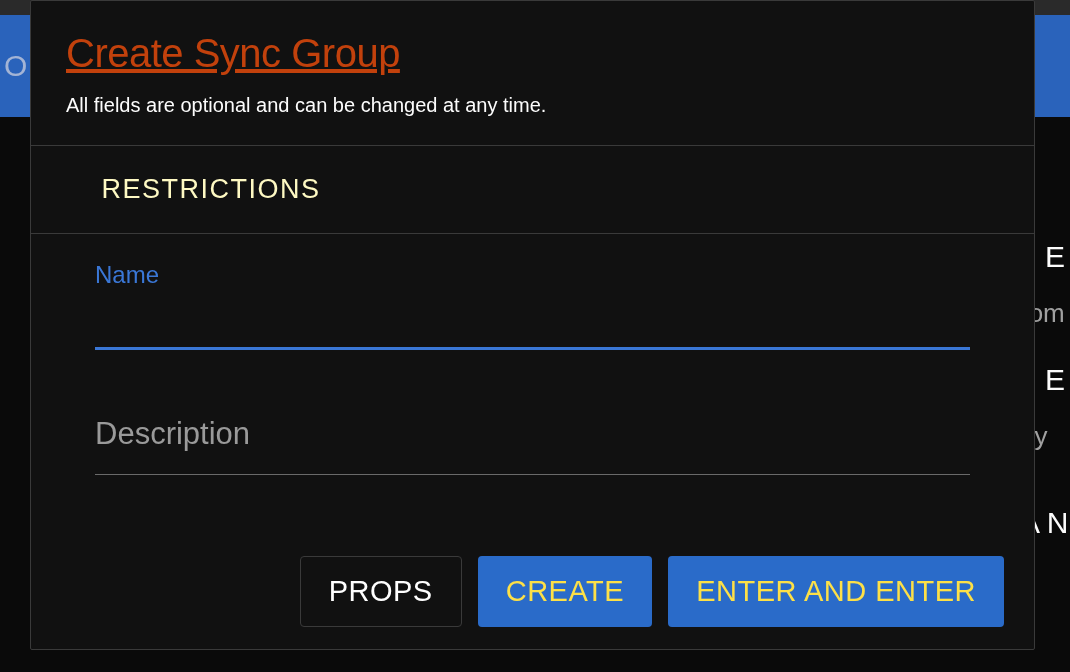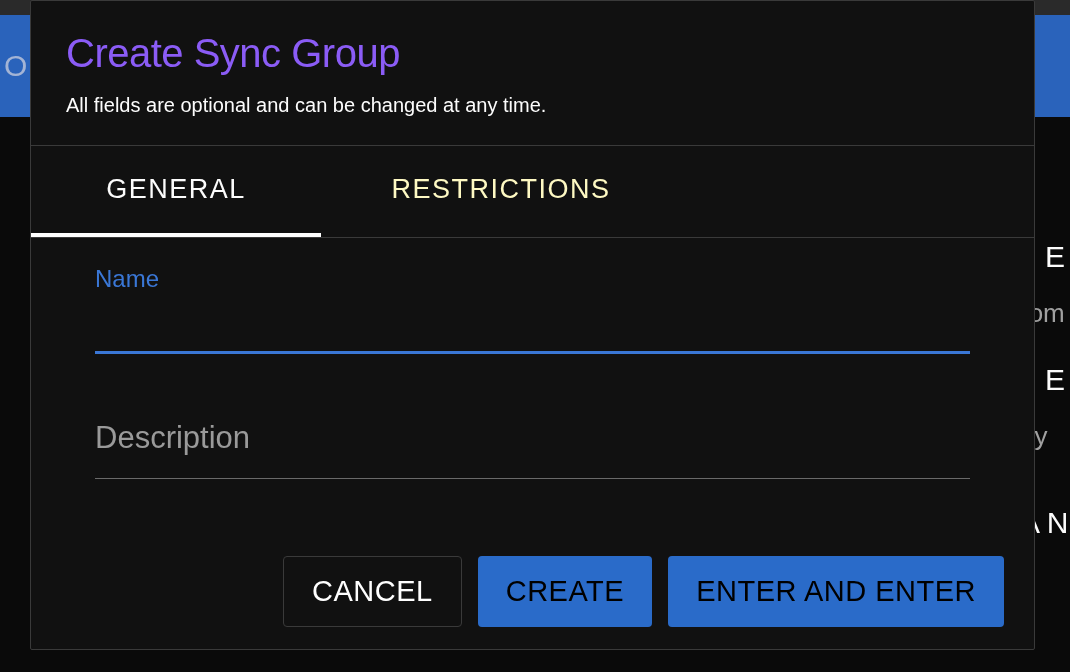--- a/index.html
+++ b/index.html
@@ -104,24 +104,25 @@
       display: flex;
       flex-direction: column;
     }
 
     .modal-header {
       padding: 30px 35px 28px 35px;
       border-bottom: 1px solid #3a3a3a;
     }
 
     .modal-title {
-      color: #8b5cf6;
+      color: #c2410c;
       font-size: 40px;
       font-weight: 500;
       letter-spacing: -0.5px;
+      text-decoration: underline;
     }
 
     .modal-subtitle {
       color: #fcfcfc;
       font-size: 20px;
       font-weight: 400;
       margin-top: 18px;
     }
 
     .tabs {
@@ -241,21 +242,21 @@
     }
 
     .btn-cancel {
       background: #111111;
       color: #ffffff;
       border: 1px solid #3a3a3a;
     }
 
     .btn-primary {
       background: #2a6bc9;
-      color: #000000;
+      color: #fde047;
     }
   </style>
 </head>
 <body>
 
 <div class="top-bar"></div>
 
 <div class="bg-header">
   <span class="bg-header-text">O</span>
 </div>
@@ -270,36 +271,35 @@
   <span class="bg-panel-line5">A N</span>
 </div>
 
 <div class="modal">
   <div class="modal-header">
     <div class="modal-title">Create Sync Group</div>
     <div class="modal-subtitle">All fields are optional and can be changed at any time.</div>
   </div>
 
   <div class="tabs">
-    <div class="tab tab-general active">GENERAL</div>
     <div class="tab tab-restrictions">RESTRICTIONS</div>
   </div>
 
   <div class="modal-body">
     <div class="form-field focused">
       <label class="field-label">Name</label>
       <input type="text" class="text-input" value="" style="">
       <div class="field-underline"></div>
     </div>
 
     <div class="form-field-desc">
       <label class="desc-label">Description</label>
       <div class="desc-underline"></div>
       <input type="text" style="position: absolute; opacity: 0; pointer-events: auto; width: 100%; height: 40px; margin-top: -40px;" value="">
     </div>
   </div>
 
   <div class="modal-footer">
-    <button class="btn btn-cancel">CANCEL</button>
+    <button class="btn btn-cancel">PROPS</button>
     <button class="btn btn-primary">CREATE</button>
     <button class="btn btn-primary">ENTER AND ENTER</button>
   </div>
 </div>
 
 </body></html>

